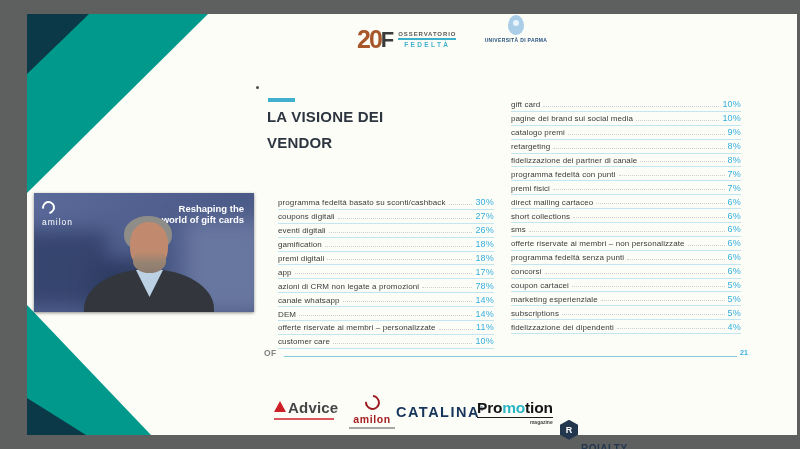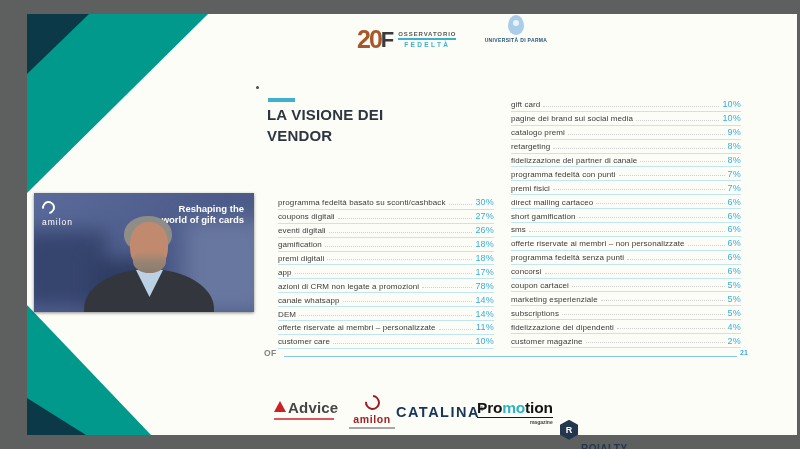--- a/index.html
+++ b/index.html
@@ -31,21 +31,21 @@
   .of-txt .l2{font-size:6.5px;font-weight:700;color:#3fb0c9;letter-spacing:2.4px;text-align:center;}
 
   .unipr{left:450px;top:1px;width:78px;text-align:center;}
   .crest{width:16px;height:20px;margin:0 auto;background:#aacde8;border-radius:50% 50% 48% 48%/55% 55% 45% 45%;position:relative;}
   .crest:after{content:"";position:absolute;left:5px;top:5px;width:6px;height:6px;background:#e9f3fb;border-radius:50%;}
   .unipr-name{font-size:5px;font-weight:700;color:#27547e;letter-spacing:0.35px;margin-top:2px;white-space:nowrap;}
 
   
   .title-dot{left:229px;top:72px;width:3px;height:3px;background:#4a4a4a;border-radius:50%;}
   .accent-bar{left:241px;top:84px;width:27px;height:4px;background:#41b0cf;}
-  .page-title{left:240px;top:90px;width:145px;font-size:15px;line-height:21px;font-weight:800;color:#2d3640;letter-spacing:0.2px;}
+  .page-title{left:240px;top:90px;width:145px;font-size:15px;line-height:26px;font-weight:800;color:#2d3640;letter-spacing:0.2px;}
 
   
   .vlist{position:absolute;}
   .vlist.left{left:251px;top:182px;width:216px;}
   .vlist.right{left:484px;top:84px;width:230px;}
   .row{height:13.9px;display:flex;align-items:flex-end;border-bottom:1px solid #c2e5f2;box-sizing:border-box;padding-bottom:1.5px;}
   .lbl{font-size:8px;color:#3a3a3a;white-space:nowrap;letter-spacing:0.1px;}
   .dots{flex:1;border-bottom:1px dotted #cfcfcf;margin:0 3px 2.5px 3px;}
   .val{font-size:9px;font-weight:400;color:#35aede;letter-spacing:0.2px;}
 
@@ -243,21 +243,21 @@
         <span class="val">7%</span>
       </div>
 
       <div class="row">
         <span class="lbl">direct mailing cartaceo</span>
         <span class="dots"></span>
         <span class="val">6%</span>
       </div>
 
       <div class="row">
-        <span class="lbl">short gamification</span>
+        <span class="lbl">short collections</span>
         <span class="dots"></span>
         <span class="val">6%</span>
       </div>
 
       <div class="row">
         <span class="lbl">sms</span>
         <span class="dots"></span>
         <span class="val">6%</span>
       </div>
 
@@ -296,25 +296,20 @@
         <span class="dots"></span>
         <span class="val">5%</span>
       </div>
 
       <div class="row">
         <span class="lbl">fidelizzazione dei dipendenti</span>
         <span class="dots"></span>
         <span class="val">4%</span>
       </div>
 
-      <div class="row">
-        <span class="lbl">customer magazine</span>
-        <span class="dots"></span>
-        <span class="val">2%</span>
-      </div>
     </div>
 
   <div class="abs of-mark">OF</div>
   <div class="abs footer-line"></div>
   <div class="abs page-num">21</div>
 
   <div class="sponsor advice">
     <div class="r1">
       <span class="tri-icon"></span>
       <span class="advice-name">Advice</span>

